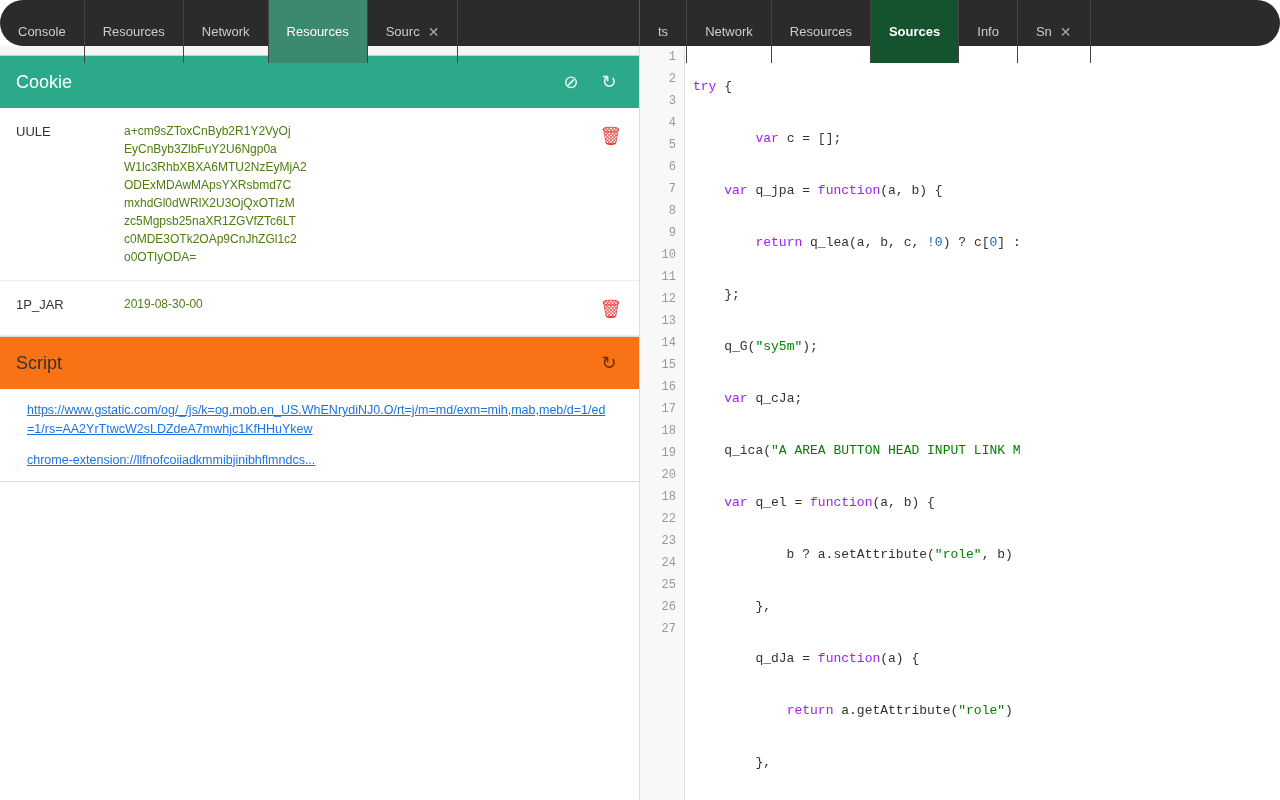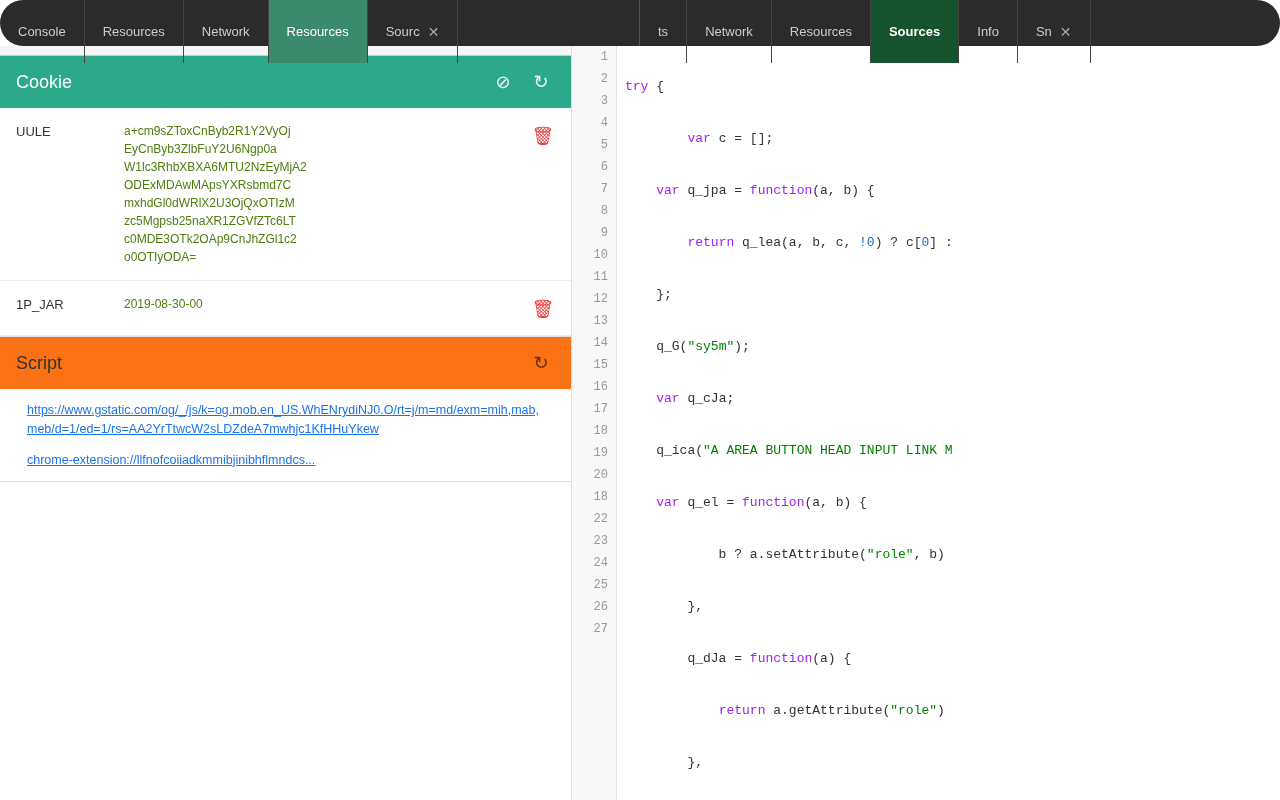--- a/index.html
+++ b/index.html
@@ -53,21 +53,21 @@
 
     
     .main-content {
       display: flex;
       flex: 1;
       overflow: hidden;
     }
 
     
     .left-panel {
-      width: 572px;
+      width: 640px;
       background: #fff;
       overflow-y: auto;
       border-right: 1px solid #ddd;
       display: flex;
       flex-direction: column;
     }
 
     
     .section {
       margin: 0;

